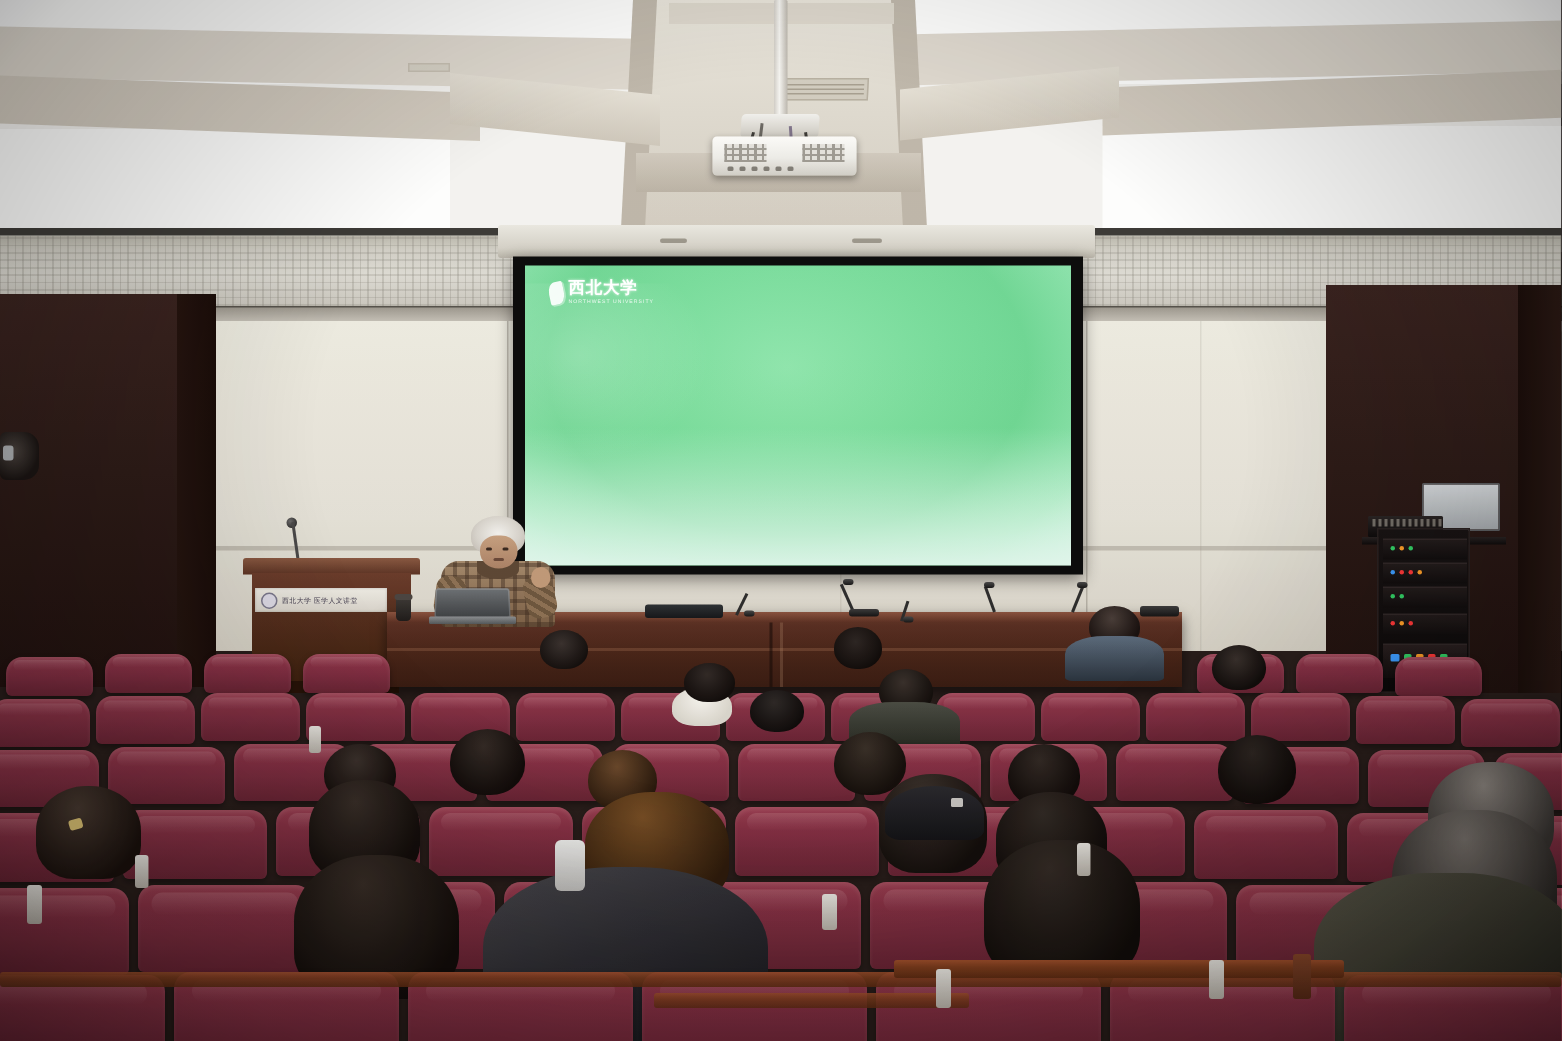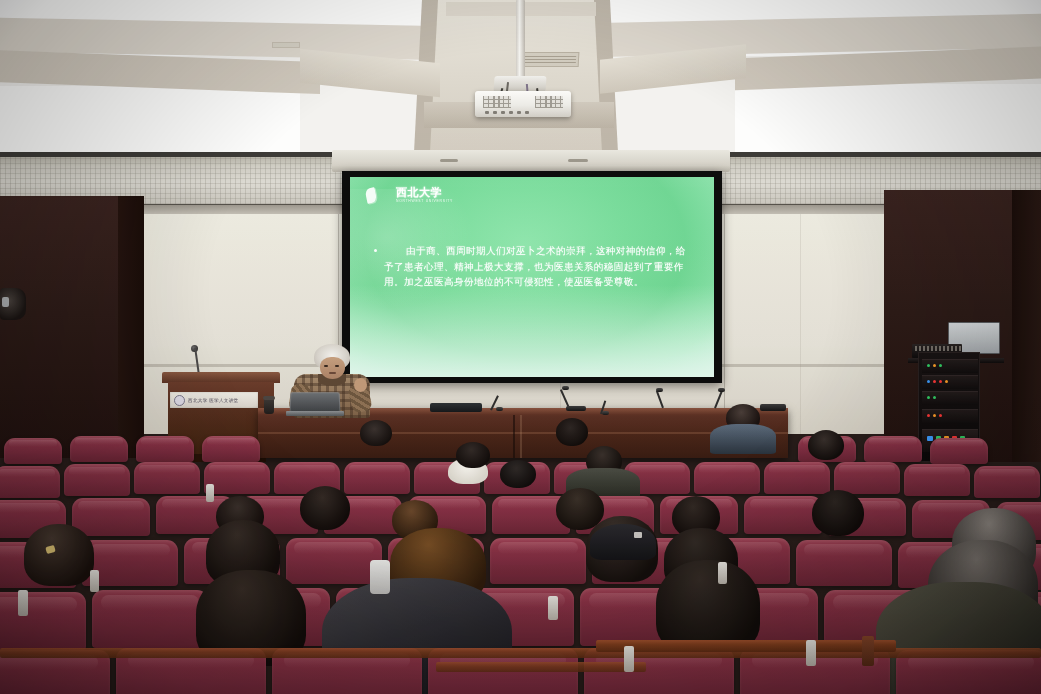--- a/index.html
+++ b/index.html
@@ -106,21 +106,21 @@
     background:linear-gradient(180deg,rgba(215,245,228,0) 0%,rgba(219,245,231,.55) 55%,rgba(226,246,236,.92) 100%);
   }
   .screen-glare{
     position:absolute;left:-6%;top:6%;width:40%;height:60%;
     background:radial-gradient(ellipse at 40% 40%,rgba(255,255,255,.22),rgba(255,255,255,0) 70%);
   }
 
   
   .slide-logo{
     position:absolute;left:16px;top:10px;z-index:3;
-    display:flex;align-items:center;gap:20px;
+    display:flex;align-items:center;gap:3px;
   }
   .slide-logo .mark{
     width:10px;height:15px;border-radius:50% 10% 50% 10%;
     background:rgba(255,255,255,.92);
     transform:rotate(-12deg);
     box-shadow:1px 1px 0 rgba(255,255,255,.4);
   }
   .slide-logo .wordmark{
     display:flex;flex-direction:column;line-height:1;
   }
@@ -497,24 +497,20 @@
       <div class="screen-glare"></div>
 
       <div class="slide-logo">
         <div class="mark"></div>
         <div class="wordmark">
           <div class="cn">西北大学</div>
           <div class="en">NORTHWEST UNIVERSITY</div>
         </div>
       </div>
 
-      <div class="slide-body">
-        <span class="slide-bullet"></span>
-        <div class="slide-text">由于商、西周时期人们对巫卜之术的崇拜，这种对神的信仰，给予了患者心理、精神上极大支撑，也为医患关系的稳固起到了重要作用。加之巫医高身份地位的不可侵犯性，使巫医备受尊敬。</div>
-      </div>
     </div>
   </div>
 
   <div class="rack-mon"></div>
   <div class="rack-mixer">
     <div class="knobs">
         <i></i>
         <i></i>
         <i></i>
         <i></i>

